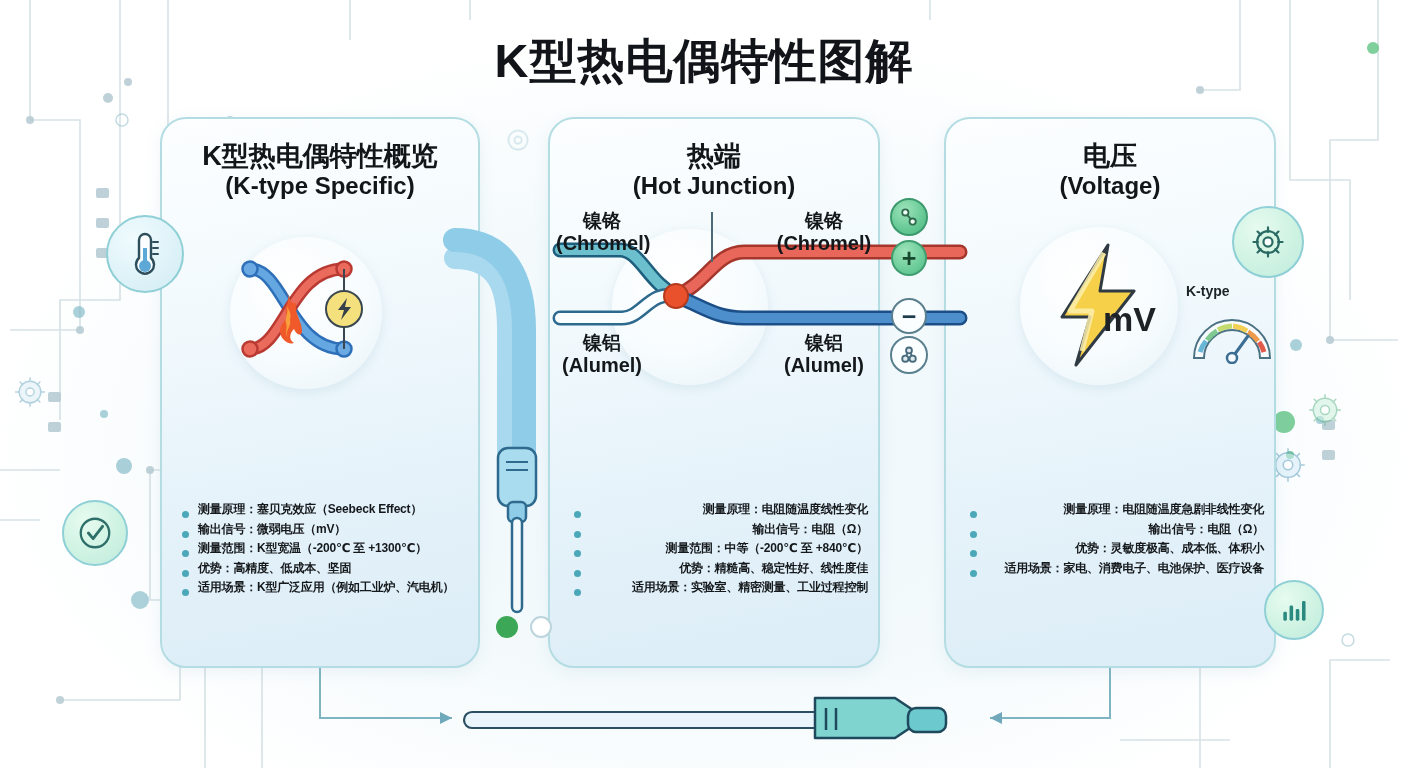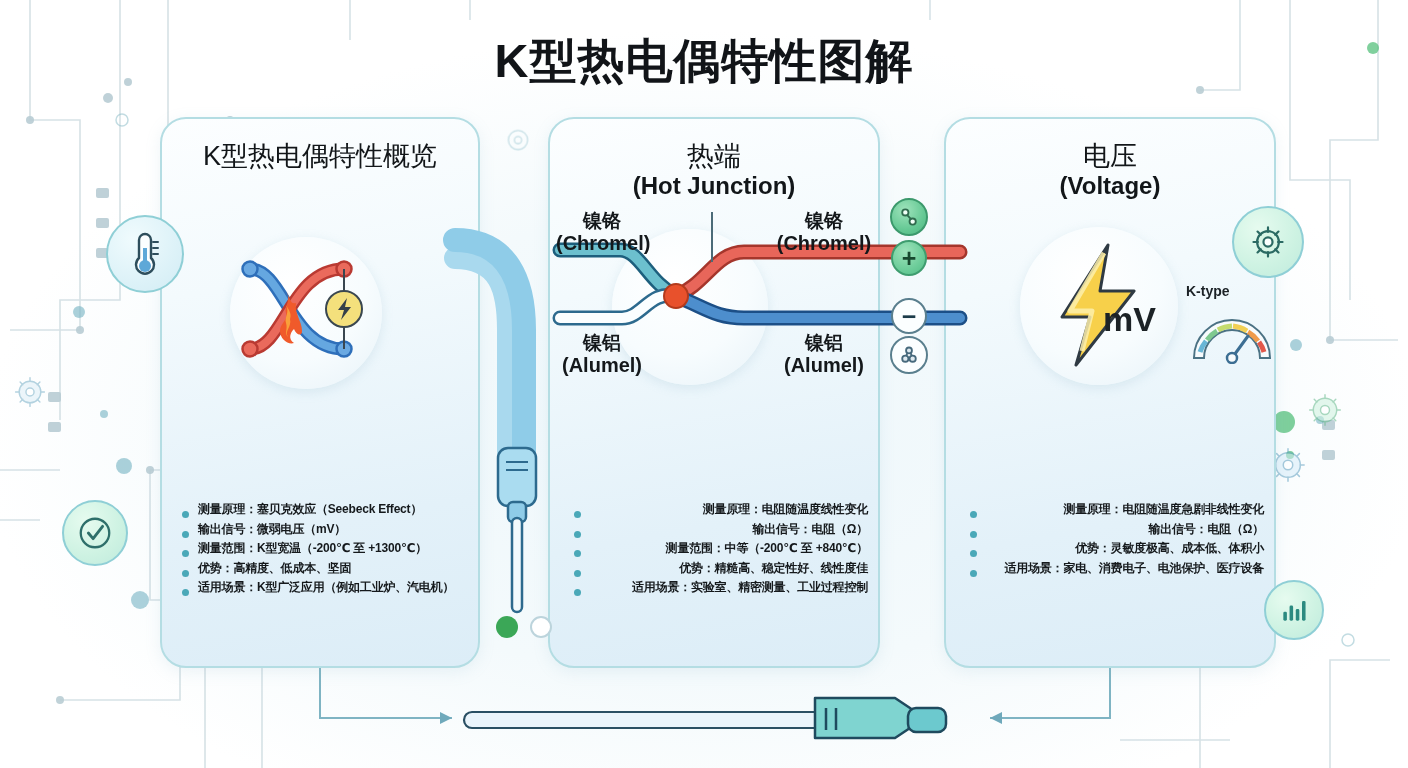--- a/index.html
+++ b/index.html
@@ -38,21 +38,21 @@
     overflow: hidden;
   }
   #card1 { left: 160px; width: 320px; }
   #card2 { left: 548px; width: 332px; }
   #card3 { left: 944px; width: 332px; }
 
   .card-head {
     position: absolute; top: 22px; left: 0; width: 100%;
     text-align: center; color: #121619;
   }
-  .card-head .cn { font-size: 27px; font-weight: 400; line-height: 1.12; }
+  .card-head .cn { font-size: 27px; font-weight: 700; line-height: 1.12; }
   .card-head .en { font-size: 24px; font-weight: 700; line-height: 1.2; margin-top: 1px; }
 
   
   .bullets { position: absolute; left: 16px; right: 10px; top: 382px; }
   .bullet {
     position: relative; padding-left: 20px;
     font-size: 12px; font-weight: 700; line-height: 1.38;
     color: #15191c; margin-bottom: 3px;
     letter-spacing: -0.2px;
   }
@@ -231,20 +231,21 @@
           <circle cx="0" cy="0" r="4.5"></circle>
       </g>
     </g>
   </svg>
 
   <div class="title">K型热电偶特性图解</div>
 
   <div class="card" id="card1">
     <div class="card-head">
       <div class="cn">K型热电偶特性概览</div>
+      <div class="en">(K-type Specific)</div>
     </div>
 
     <div class="art-circle" id="c1-circle"></div>
     <svg id="c1-art" viewBox="0 0 172 168">
 
       <path d="M26 40 C60 40 66 120 120 120" stroke="#2e6fba" stroke-width="13" fill="none" stroke-linecap="round"></path>
       <path d="M26 40 C60 40 66 120 120 120" stroke="#65a7e0" stroke-width="8" fill="none" stroke-linecap="round"></path>
       <path d="M26 120 C60 120 66 40 120 40" stroke="#b93a32" stroke-width="13" fill="none" stroke-linecap="round"></path>
       <path d="M26 120 C60 120 66 40 120 40" stroke="#ea6a5c" stroke-width="8" fill="none" stroke-linecap="round"></path>
       <circle cx="26" cy="40" r="7.5" fill="#6aa9e2" stroke="#2e6fba" stroke-width="2.5"></circle>

